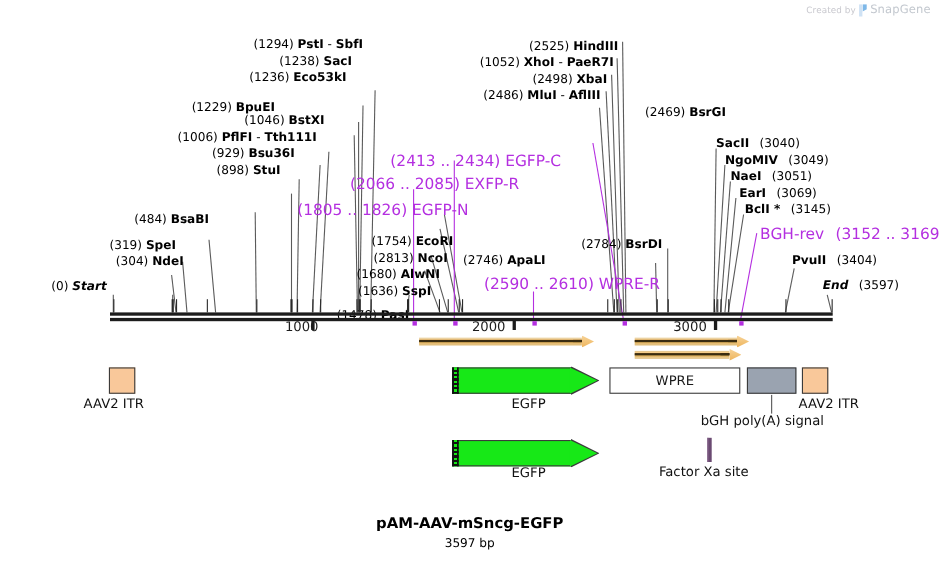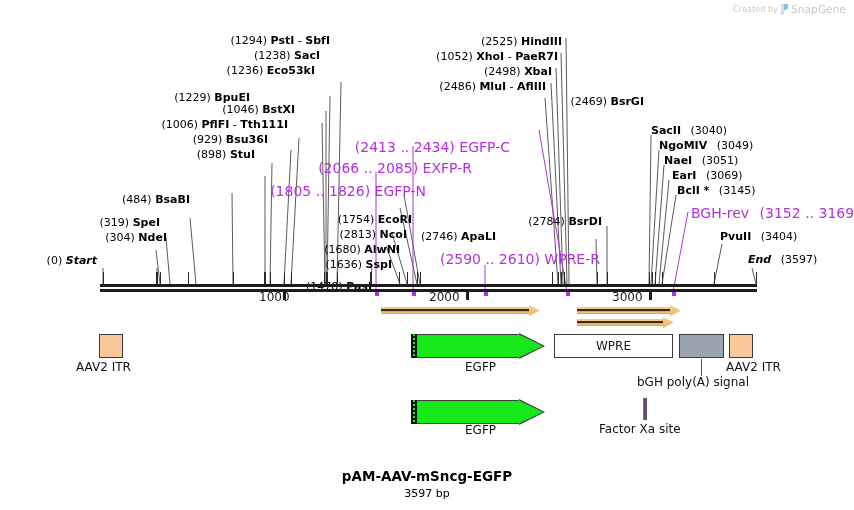--- a/index.html
+++ b/index.html
@@ -180,21 +180,21 @@
     <span class="nm">StuI</span>
   </div>
   <div class="lbl r" style="left:0;top:194px;width:190px;">
     <span class="pos">(484)</span>
     <span class="nm">BsaBI</span>
   </div>
   <div class="lbl r" style="left:0;top:217px;width:160px;">
     <span class="pos">(319)</span>
     <span class="nm">SpeI</span>
   </div>
-  <div class="lbl r" style="left:15px;top:232px;width:152px;">
+  <div class="lbl r" style="left:0;top:232px;width:152px;padding-left:15px;">
     <span class="pos">(304)</span>
     <span class="nm">NdeI</span>
   </div>
   <div class="lbl r italic" style="left:0;top:255px;width:97px;">
     <span class="pos">(0)</span>
     <span class="nm">Start</span>
   </div>
 
   <div class="lbl r" style="left:0;top:214px;width:412px;">
     <span class="pos">(1754)</span>
@@ -247,21 +247,21 @@
   <div class="lbl r" style="left:0;top:66px;width:552px;">
     <span class="pos">(2498)</span>
     <span class="nm">XbaI</span>
   </div>
   <div class="lbl r" style="left:0;top:81px;width:546px;">
     <span class="pos">(2486)</span>
     <span class="nm">MluI</span>
     <span class="dash">-</span>
     <span class="nm">AflIII</span>
   </div>
-  <div class="lbl r" style="left:0;top:96px;width:644px;">
+  <div class="lbl r" style="left:16px;top:96px;width:644px;">
     <span class="pos">(2469)</span>
     <span class="nm">BsrGI</span>
   </div>
 
   <div class="lbl r" style="left:0;top:216px;width:602px;">
     <span class="pos">(2784)</span>
     <span class="nm">BsrDI</span>
   </div>
   <div class="lbl r" style="left:0;top:231px;width:496px;">
     <span class="pos">(2746)</span>

